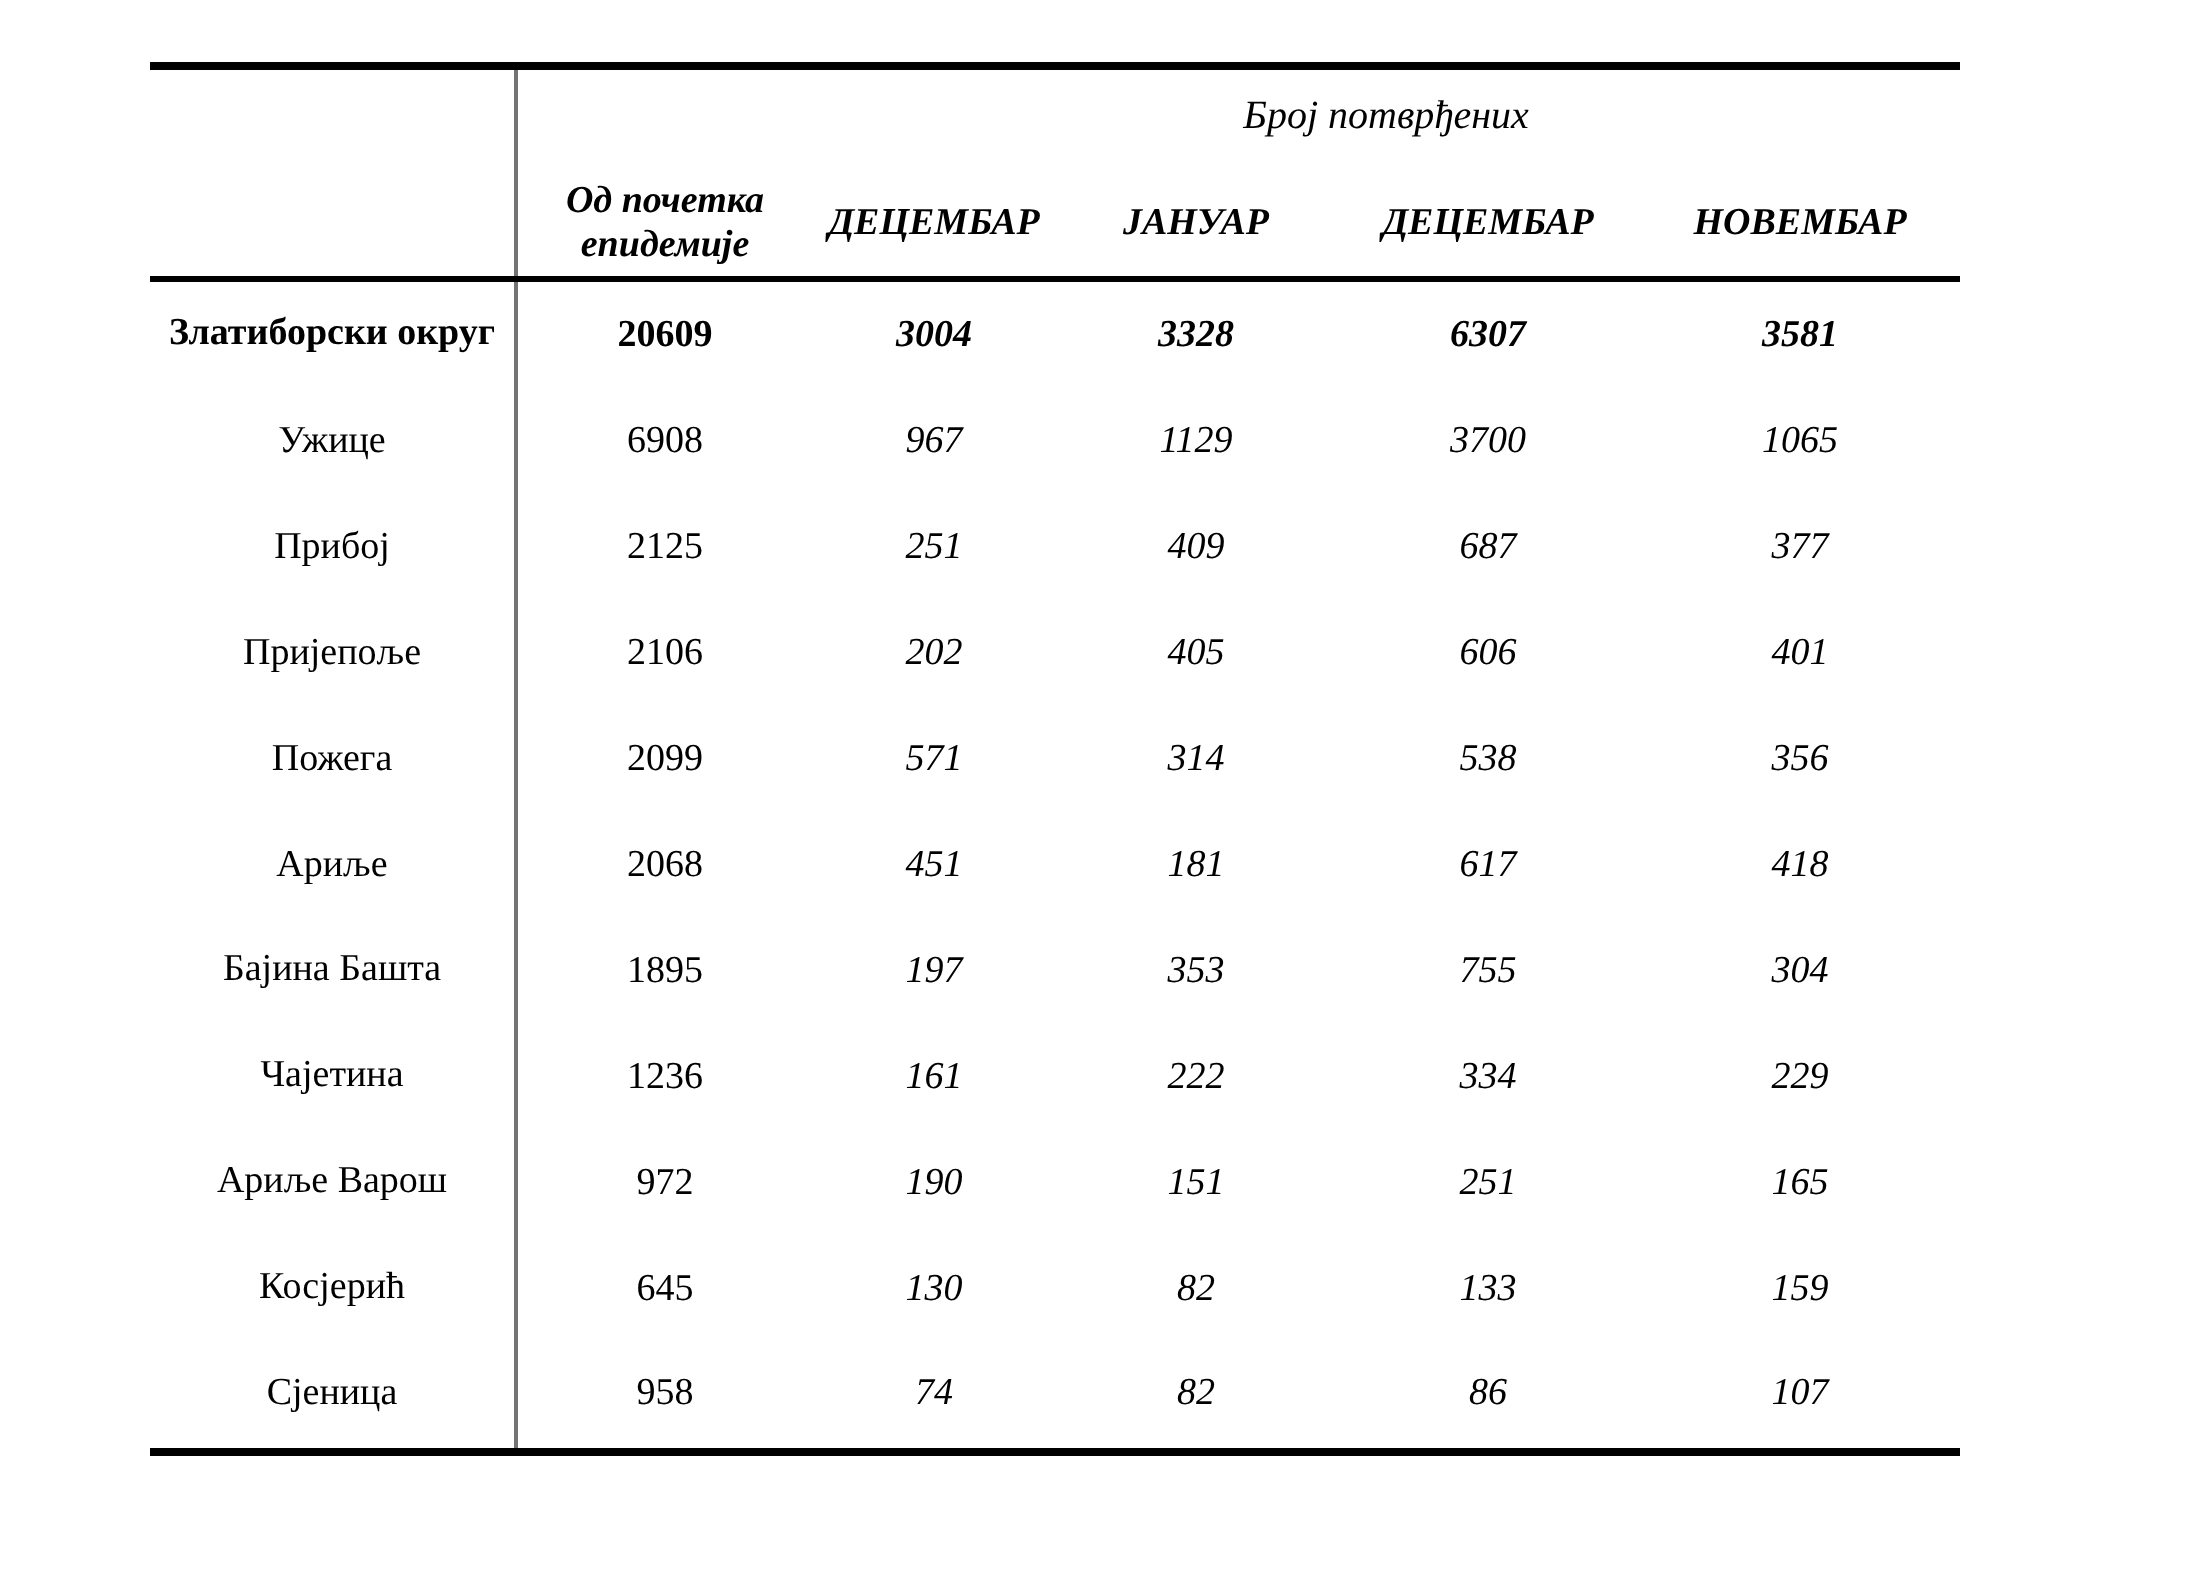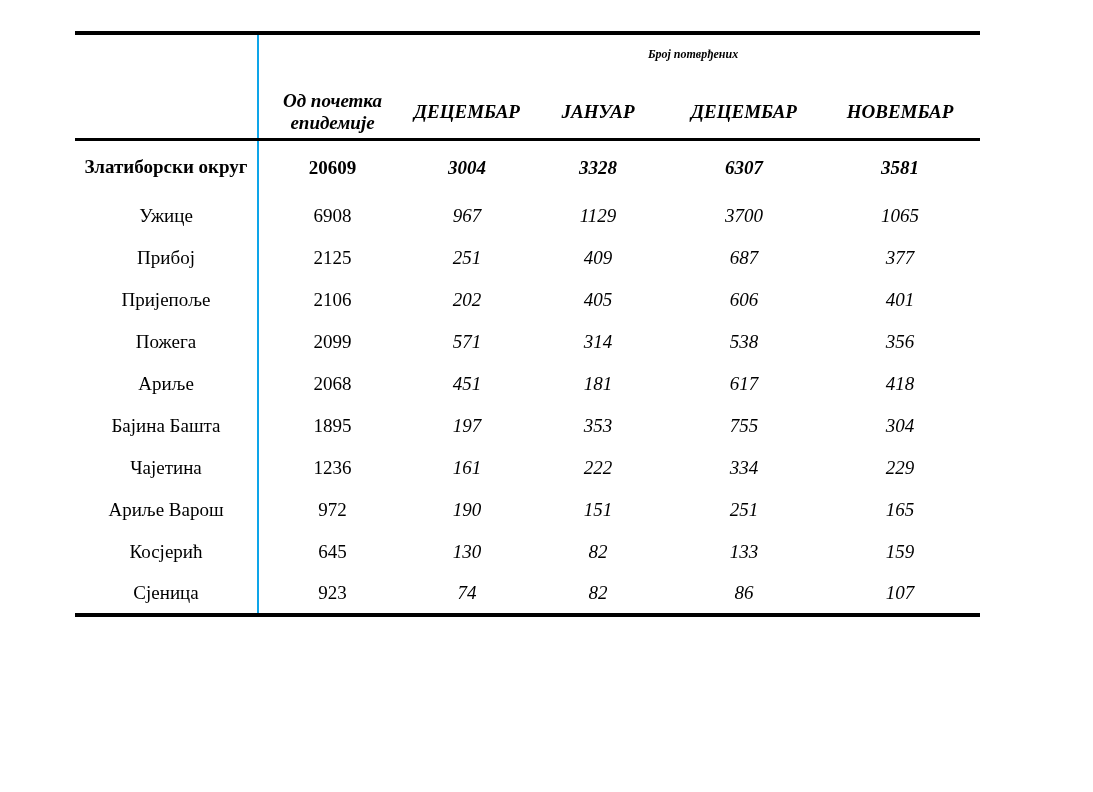--- a/index.html
+++ b/index.html
@@ -27,42 +27,42 @@
     border-bottom: 4px solid #000;
   }
   td, th {
     padding: 0;
     margin: 0;
     text-align: center;
     vertical-align: middle;
     font-size: 19px;
     font-weight: normal;
   }
-  .sep { border-left: 2px solid #0ea5e9; }
+  .sep { border-left: 2px solid #737373; }
   tr.hdr1 { height: 54px; }
   tr.hdr2 { height: 52px; }
   tr.hdr2 > th, tr.hdr2 > td { border-bottom: 3px solid #000; }
   th.spanner {
-    font-weight: bold;
+    font-weight: normal;
     font-style: italic;
-    font-size: 12px;
+    font-size: 20px;
     padding-top: 12px;
     vertical-align: top;
   }
   th.colhead {
     font-weight: bold;
     font-style: italic;
     font-size: 19px;
     line-height: 1.15;
   }
   tr.total { height: 56px; }
   tr.total td { font-weight: bold; }
   tr.row { height: 42px; }
   td.m { font-style: italic; }
-  td.name { line-height: 1.1; padding: 0 6px; }
+  td.name { line-height: 1.1; padding: 16px 6px; }
 </style>
 </head>
 <body>
 
 <div class="page">
   <table class="report">
     <colgroup>
       <col style="width:183px">
       <col style="width:148px">
       <col style="width:122px">
@@ -170,21 +170,21 @@
         <td class="name">Косјерић</td>
         <td class="sep">645</td>
         <td class="m">130</td>
         <td class="m">82</td>
         <td class="m">133</td>
         <td class="m">159</td>
       </tr>
 
       <tr class="row">
         <td class="name">Сјеница</td>
-        <td class="sep">923</td>
+        <td class="sep">958</td>
         <td class="m">74</td>
         <td class="m">82</td>
         <td class="m">86</td>
         <td class="m">107</td>
       </tr>
     </tbody>
   </table>
 </div>
 
 </body></html>

